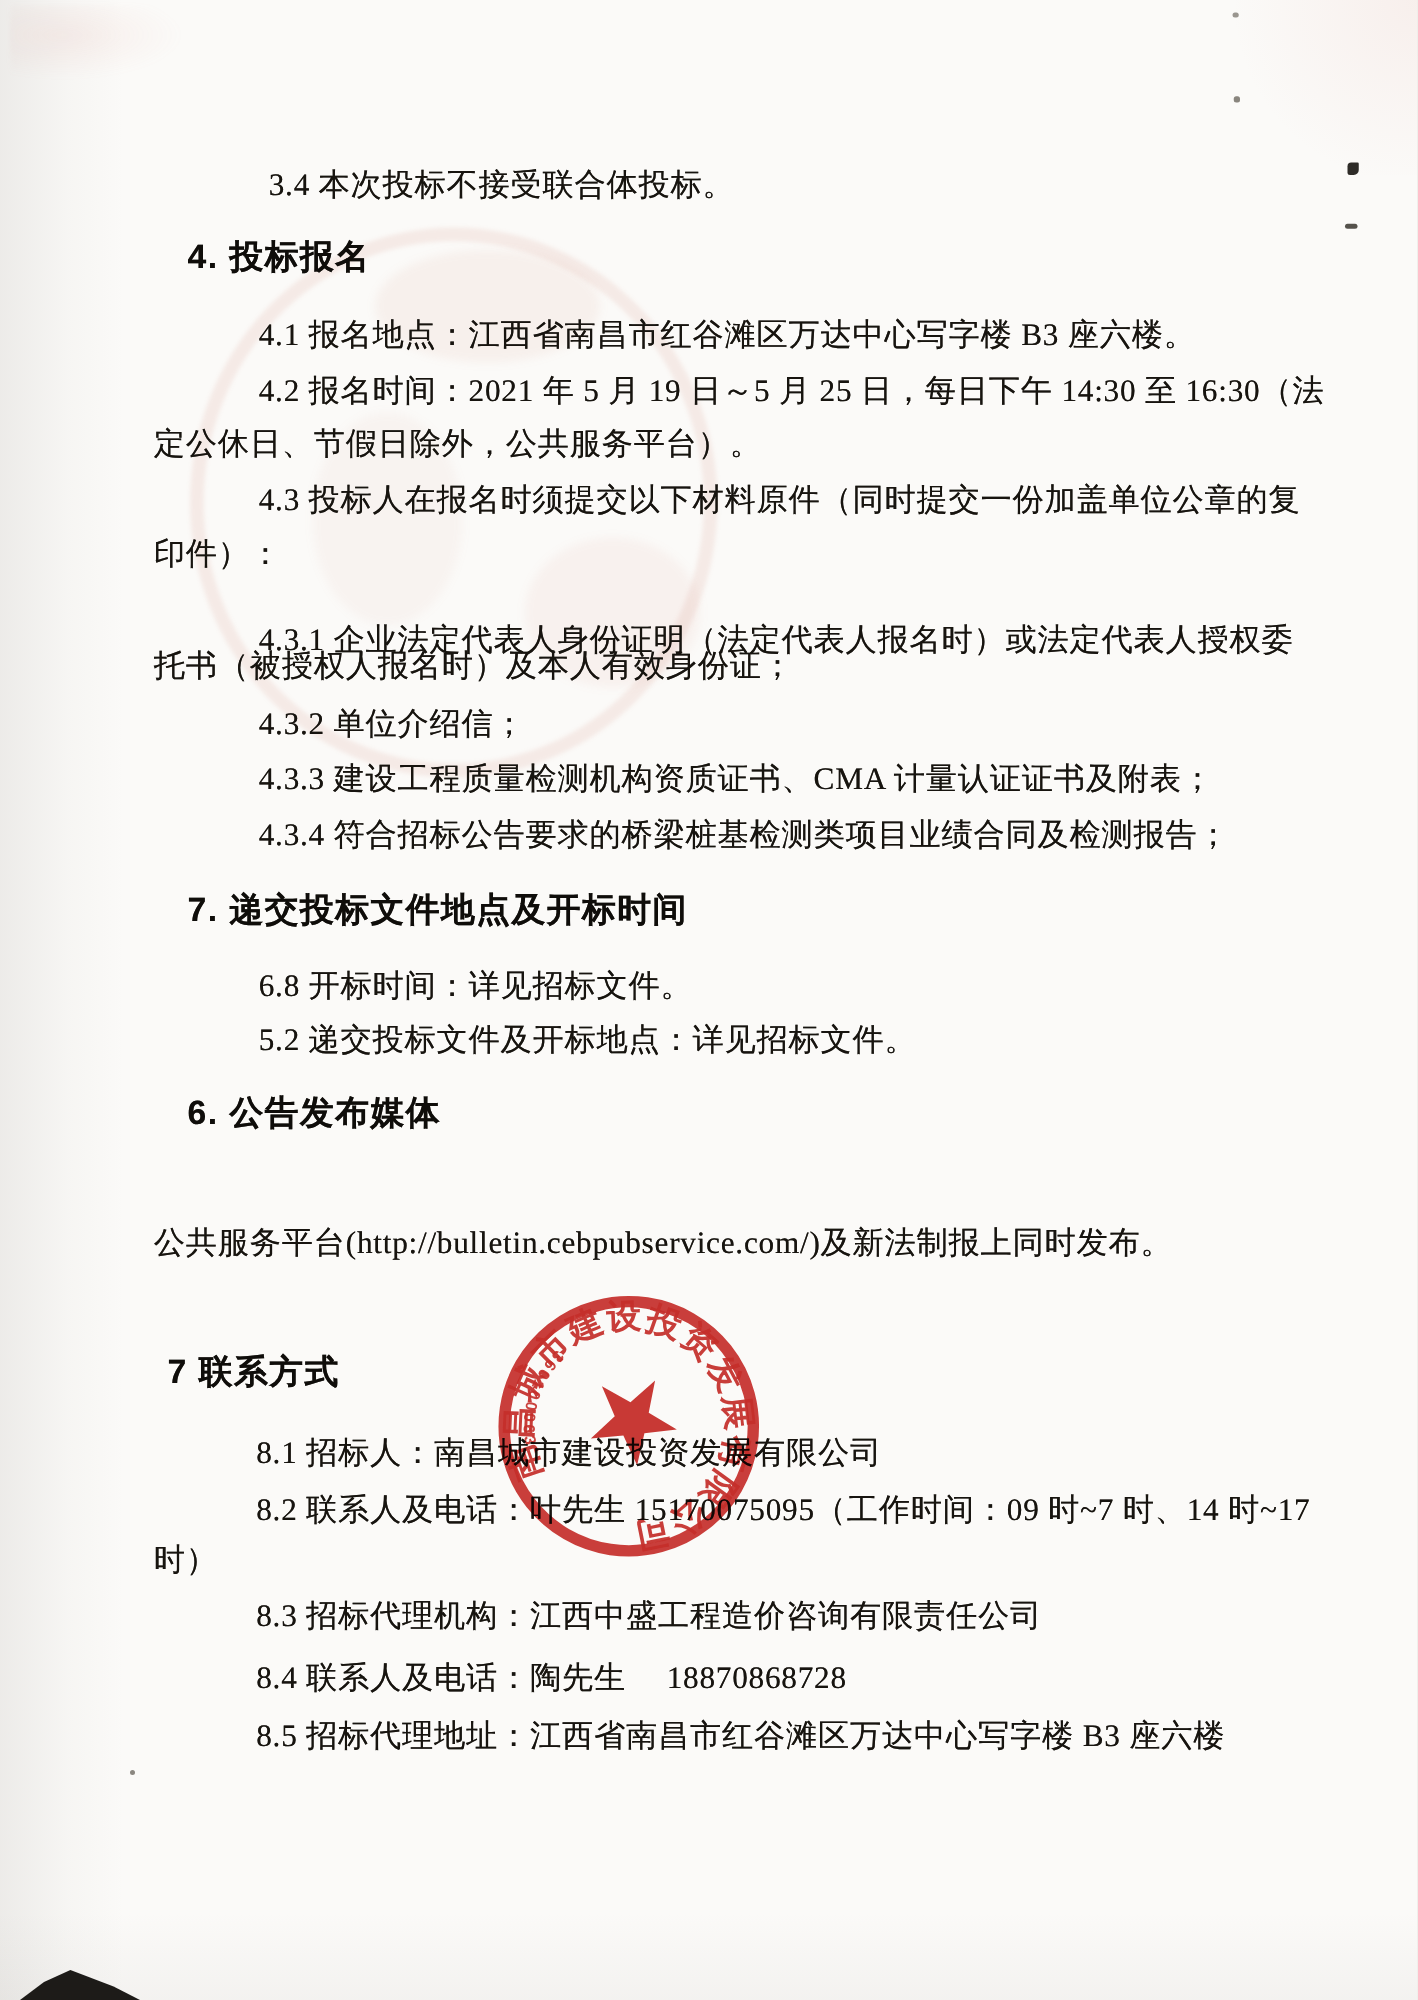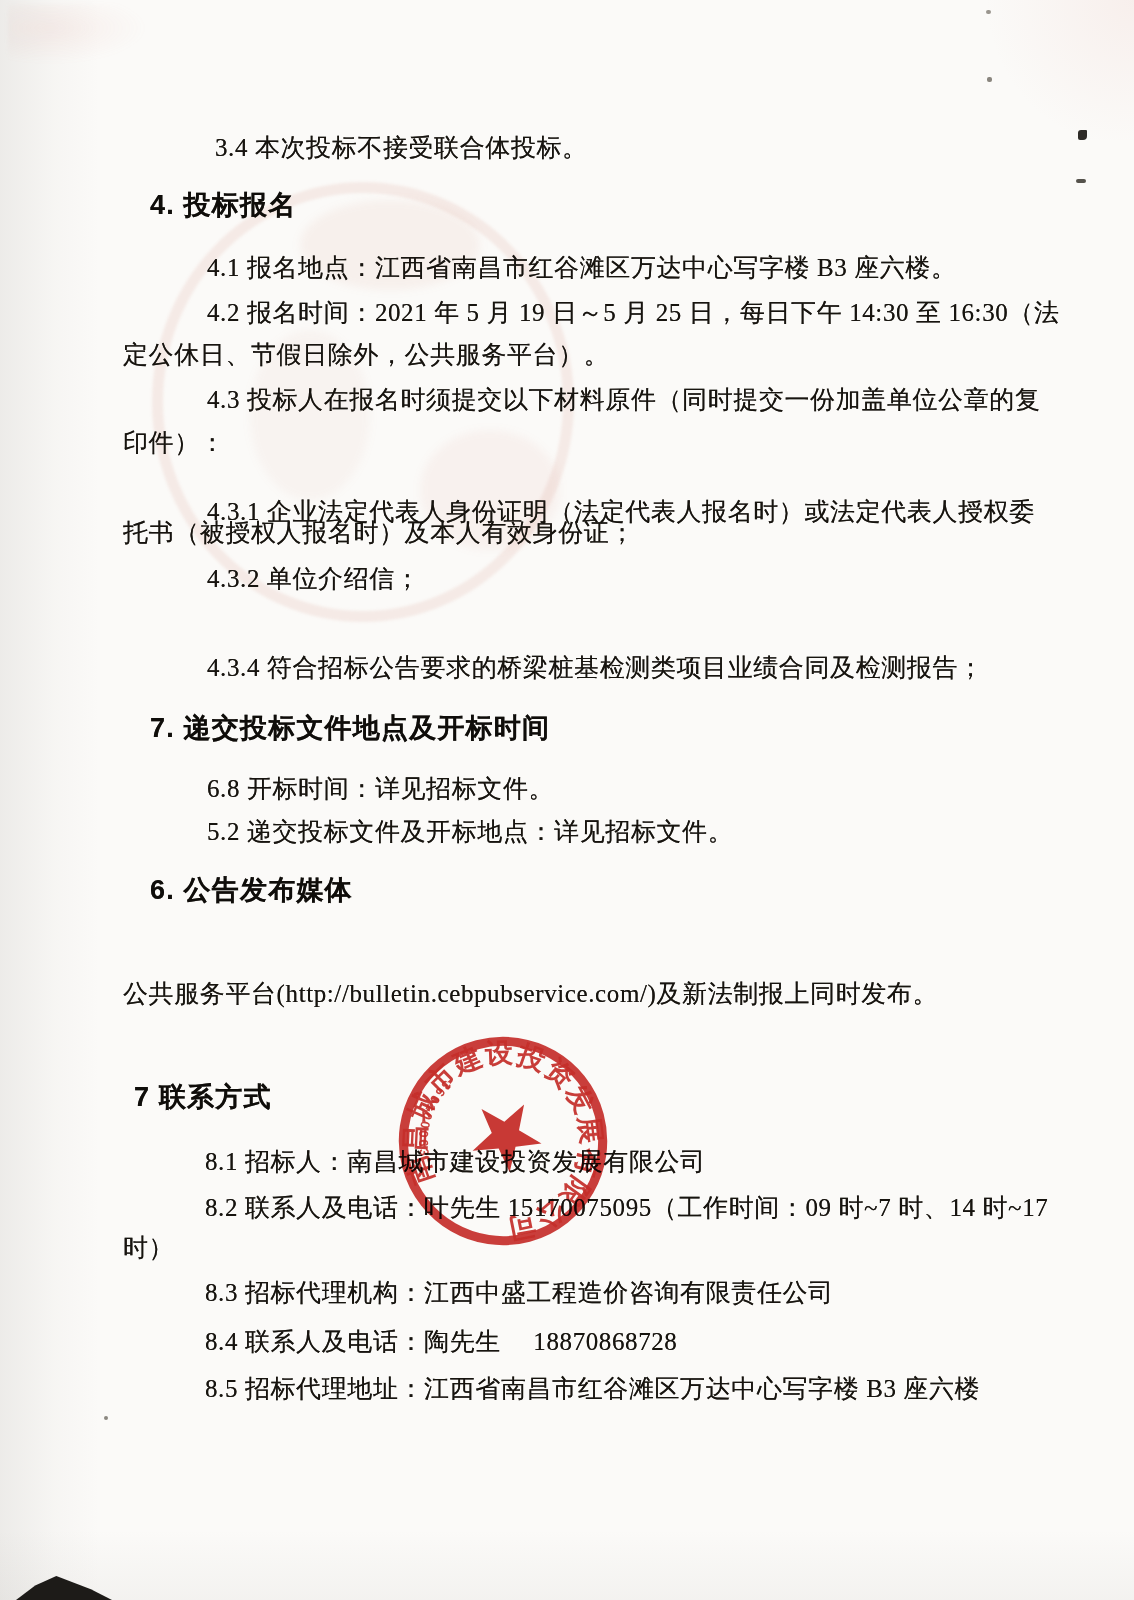--- a/index.html
+++ b/index.html
@@ -80,20 +80,21 @@
   <div class="line" style="left:215px;top:131px;">3.4 本次投标不接受联合体投标。</div>
   <div class="line heading" style="left:150px;top:187px;">4. 投标报名</div>
   <div class="line" style="left:207px;top:251px;">4.1 报名地点：江西省南昌市红谷滩区万达中心写字楼 B3 座六楼。</div>
   <div class="line" style="left:207px;top:296px;">4.2 报名时间：2021 年 5 月 19 日～5 月 25 日，每日下午 14:30 至 16:30（法</div>
   <div class="line" style="left:123px;top:338px;">定公休日、节假日除外，公共服务平台）。</div>
   <div class="line" style="left:207px;top:383px;">4.3 投标人在报名时须提交以下材料原件（同时提交一份加盖单位公章的复</div>
   <div class="line" style="left:123px;top:426px;">印件）：</div>
   <div class="line" style="left:207px;top:476px;margin-top:19px;">4.3.1 企业法定代表人身份证明（法定代表人报名时）或法定代表人授权委</div>
   <div class="line" style="left:123px;top:516px;">托书（被授权人报名时）及本人有效身份证；</div>
   <div class="line" style="left:207px;top:562px;">4.3.2 单位介绍信；</div>
+  <div class="line" style="left:207px;top:606px;">4.3.3 建设工程质量检测机构资质证书、CMA 计量认证证书及附表；</div>
   <div class="line" style="left:207px;top:651px;">4.3.4 符合招标公告要求的桥梁桩基检测类项目业绩合同及检测报告；</div>
   <div class="line heading" style="left:150px;top:710px;">7. 递交投标文件地点及开标时间</div>
   <div class="line" style="left:207px;top:772px;">6.8 开标时间：详见招标文件。</div>
   <div class="line" style="left:207px;top:815px;">5.2 递交投标文件及开标地点：详见招标文件。</div>
   <div class="line heading" style="left:150px;top:872px;">6. 公告发布媒体</div>
   <div class="line" style="left:123px;top:977px;">公共服务平台(http://bulletin.cebpubservice.com/)及新法制报上同时发布。</div>
   <div class="line heading" style="left:134px;top:1079px;">7 联系方式</div>
   <div class="line" style="left:205px;top:1145px;">8.1 招标人：南昌城市建设投资发展有限公司</div>
   <div class="line" style="left:205px;top:1191px;">8.2 联系人及电话：叶先生 15170075095（工作时间：09 时~7 时、14 时~17</div>
   <div class="line" style="left:123px;top:1231px;">时）</div>

